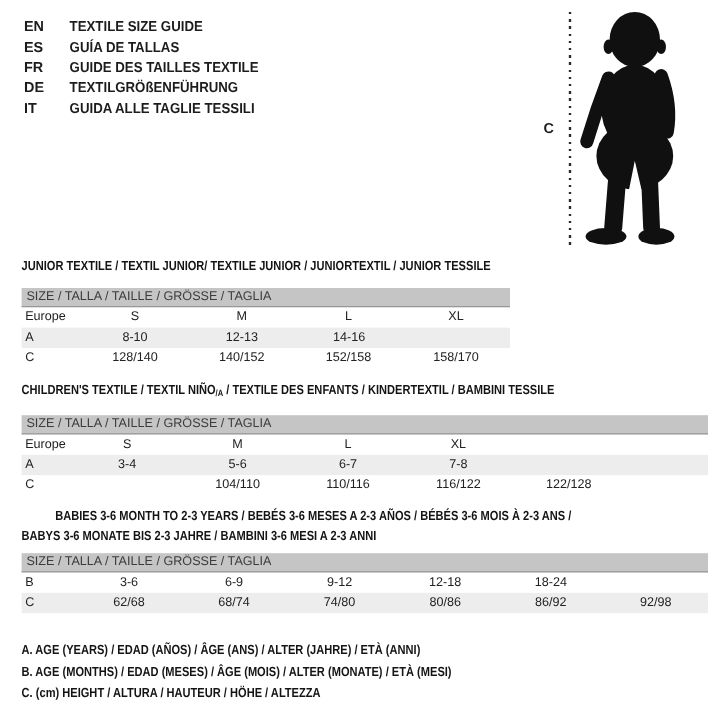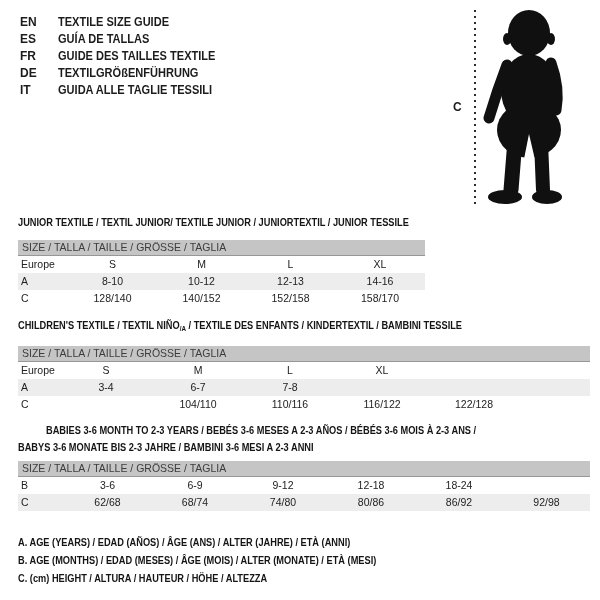--- a/index.html
+++ b/index.html
@@ -93,21 +93,20 @@
     <div class="t-row">
       <div class="cell lbl" style="width:50px;">Europe</div>
       <div class="cell" style="width:89px;">S</div>
       <div class="cell" style="width:89px;">M</div>
       <div class="cell" style="width:89px;">L</div>
       <div class="cell" style="width:90px;">XL</div>
     </div>
     <div class="t-row alt">
       <div class="cell lbl" style="width:50px;">A</div>
       <div class="cell" style="width:89px;">8-10</div>
-      <div class="cell" style="width:89px;">10-12</div>
       <div class="cell" style="width:89px;">12-13</div>
       <div class="cell" style="width:90px;">14-16</div>
     </div>
     <div class="t-row">
       <div class="cell lbl" style="width:50px;">C</div>
       <div class="cell" style="width:89px;">128/140</div>
       <div class="cell" style="width:89px;">140/152</div>
       <div class="cell" style="width:89px;">152/158</div>
       <div class="cell" style="width:90px;">158/170</div>
     </div>
@@ -124,20 +123,21 @@
       <div class="cell lbl" style="width:42px;">Europe</div>
       <div class="cell" style="width:92px;">S</div>
       <div class="cell" style="width:92px;">M</div>
       <div class="cell" style="width:92px;">L</div>
       <div class="cell" style="width:92px;">XL</div>
       <div class="cell" style="width:70px;"></div>
     </div>
     <div class="t-row alt">
       <div class="cell lbl" style="width:42px;">A</div>
       <div class="cell" style="width:92px;">3-4</div>
+      <div class="cell" style="width:92px;">5-6</div>
       <div class="cell" style="width:92px;">6-7</div>
       <div class="cell" style="width:92px;">7-8</div>
       <div class="cell" style="width:70px;"></div>
     </div>
     <div class="t-row">
       <div class="cell lbl" style="width:42px;">C</div>
       <div class="cell" style="width:92px;margin-top:28px;">98/104</div>
       <div class="cell" style="width:92px;">104/110</div>
       <div class="cell" style="width:92px;">110/116</div>
       <div class="cell" style="width:92px;">116/122</div>

